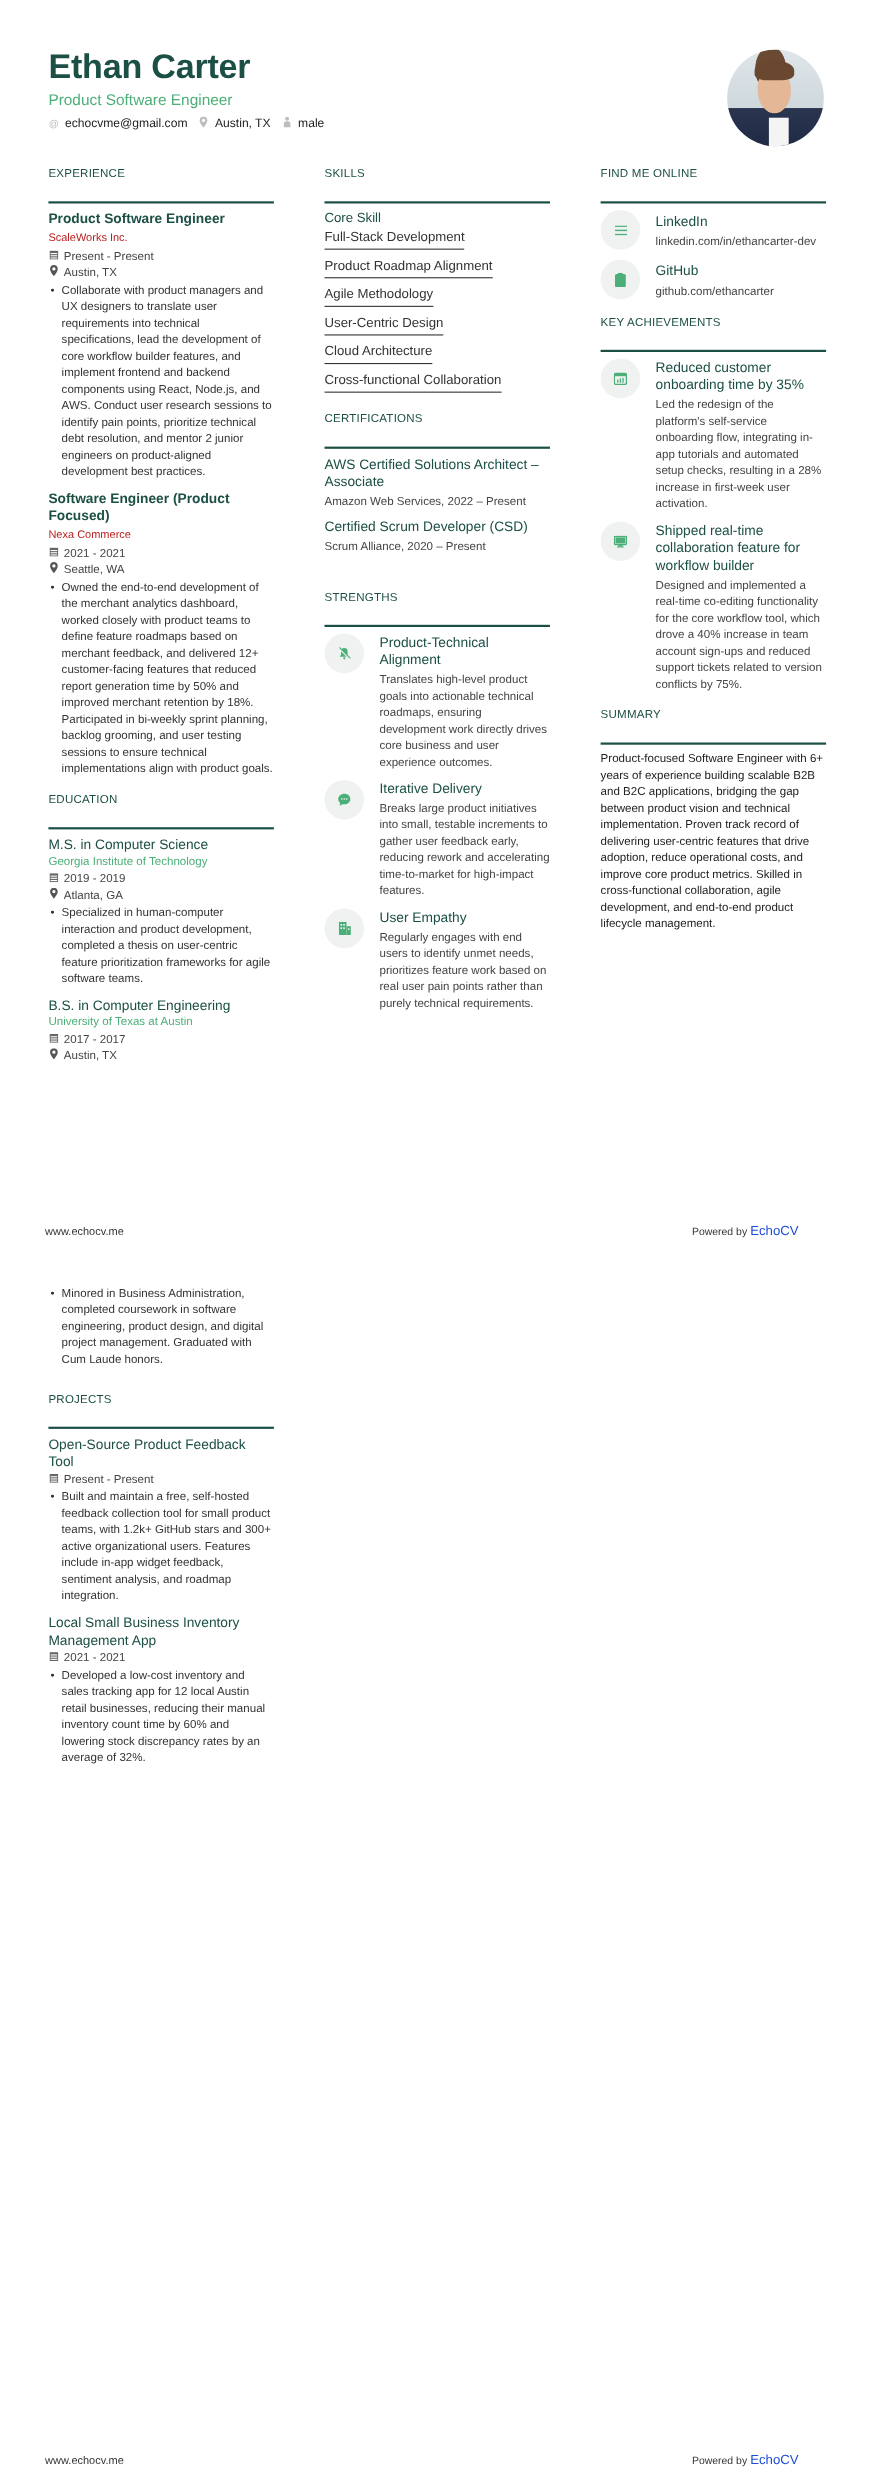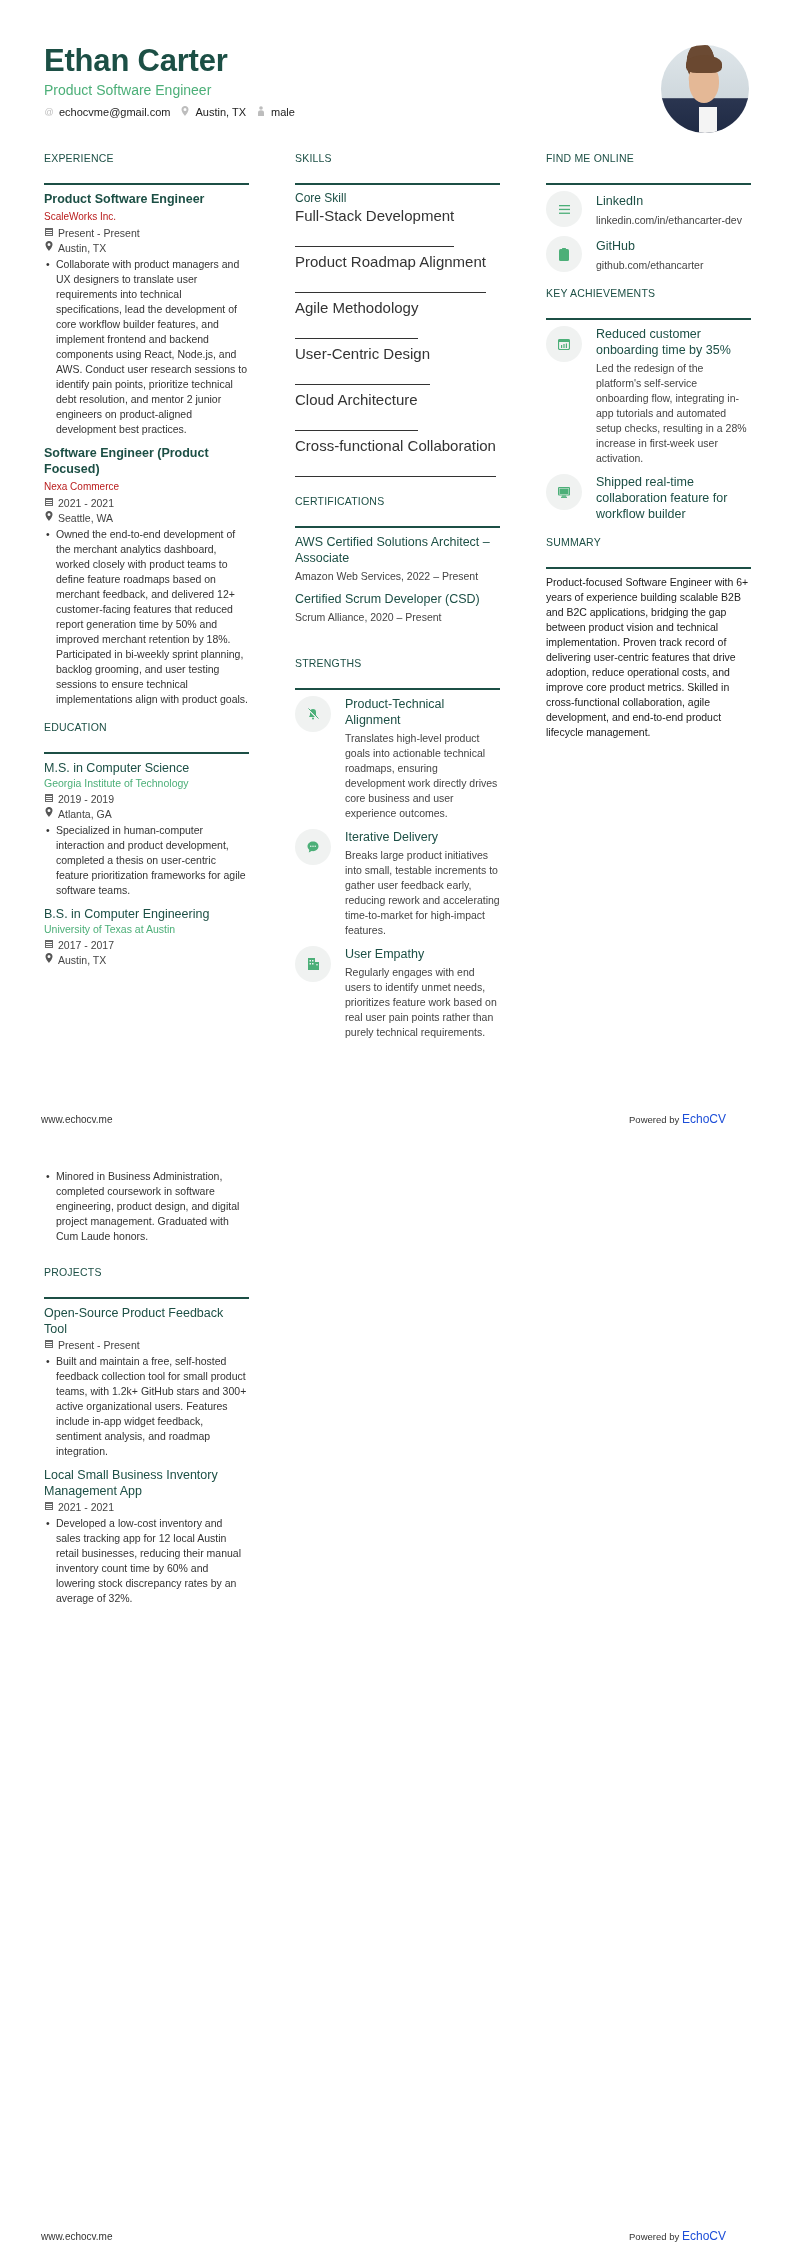--- a/index.html
+++ b/index.html
@@ -36,21 +36,21 @@
   .company { font-size: 10px; color: #b91c1c; line-height: 17px; margin-top: 1px; }
   .school { font-size: 10.5px; color: #4caf78; line-height: 15px; }
   .meta { font-size: 10.5px; color: #444; display: flex; align-items: center; gap: 5px; line-height: 14px; margin-top: 1px; }
   .meta .mi { color: #666; font-size: 9px; width: 9px; text-align: center; }
   .bullets { list-style: none; margin-top: 2px; }
   .bullets li { position: relative; padding-left: 12px; font-size: 10.5px; line-height: 15px; color: #333; }
   .bullets li::before { content: "•"; position: absolute; left: 2px; top: 0; color: #333; }
   .item { margin-bottom: 8px; }
 
   .skill-head { font-size: 12px; color: #1c4f45; margin-bottom: 4px; }
-  .skill { display: inline-block; font-size: 15px; color: #333; padding-bottom: 24px; margin-bottom: 8px; border-bottom: 1.5px solid #333; line-height: 13px; }
+  .skill { display: inline-block; font-size: 12px; color: #333; padding-bottom: 4px; margin-bottom: 8px; border-bottom: 1.5px solid #333; line-height: 13px; }
   .skills-list { display: flex; flex-direction: column; align-items: flex-start; }
 
   .cert-title { font-size: 12.5px; color: #1c4f45; line-height: 16px; }
   .cert-sub { font-size: 10.5px; color: #444; line-height: 15px; margin-top: 3px; margin-bottom: 7px; }
 
   .icon-row { display: flex; gap: 14px; margin-bottom: 8px; }
   .icon-circle { width: 36px; height: 36px; border-radius: 50%; background: #f0f2f1; flex: 0 0 36px; display: flex; align-items: center; justify-content: center; color: #4caf78; }
   .icon-body { flex: 1; }
   .str-title { font-size: 12.5px; color: #1c4f45; line-height: 16px; }
   .str-desc { font-size: 10.5px; color: #444; line-height: 15px; margin-top: 3px; }
@@ -322,20 +322,21 @@
       <div class="icon-circle">
         <svg width="12" height="11" viewBox="0 0 12 11">
             <rect x="0.5" y="0.5" width="11" height="7.5" rx="1" fill="none" stroke="#4caf78" stroke-width="1.2"></rect>
             <rect x="1.5" y="1.5" width="9" height="5.5" fill="#4caf78"></rect>
             <rect x="4" y="8.5" width="4" height="1.2" fill="#4caf78"></rect>
             <rect x="3" y="9.7" width="6" height="1.2" fill="#4caf78"></rect>
           </svg>
       </div>
       <div class="icon-body">
         <div class="str-title">Shipped real-time collaboration feature for workflow builder</div>
+        <div class="str-desc">Designed and implemented a real-time co-editing functionality for the core workflow tool, which drove a 40% increase in team account sign-ups and reduced support tickets related to version conflicts by 75%.</div>
       </div>
     </div>
 
     <div class="sec-title" style="margin-top:14px;">SUMMARY</div>
     <div class="summary">Product-focused Software Engineer with 6+ years of experience building scalable B2B and B2C applications, bridging the gap between product vision and technical implementation. Proven track record of delivering user-centric features that drive adoption, reduce operational costs, and improve core product metrics. Skilled in cross-functional collaboration, agile development, and end-to-end product lifecycle management.</div>
   </div>
 
   <div class="footer" style="top:1112px;">
     <span>www.echocv.me</span>
     <span>

